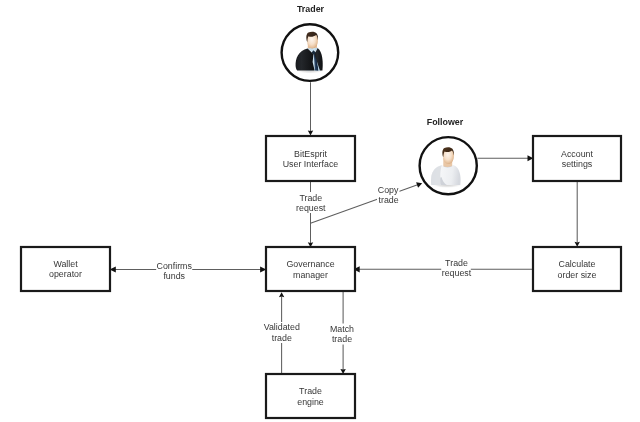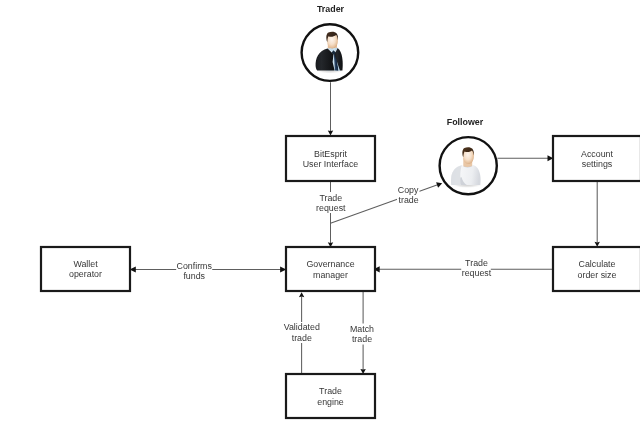--- a/index.html
+++ b/index.html
@@ -12,21 +12,20 @@
     width: 640px;
     height: 422px;
     overflow: hidden;
     font-family: "Liberation Sans", sans-serif;
   }
   #stage {
     position: relative;
     width: 524px;
     height: 422px;
     background: #ffffff;
-    margin-left: 20px;
   }
   svg.layer {
     position: absolute;
     left: 0;
     top: 0;
     width: 640px;
     height: 422px;
     display: block;
   }
   .node-box {

